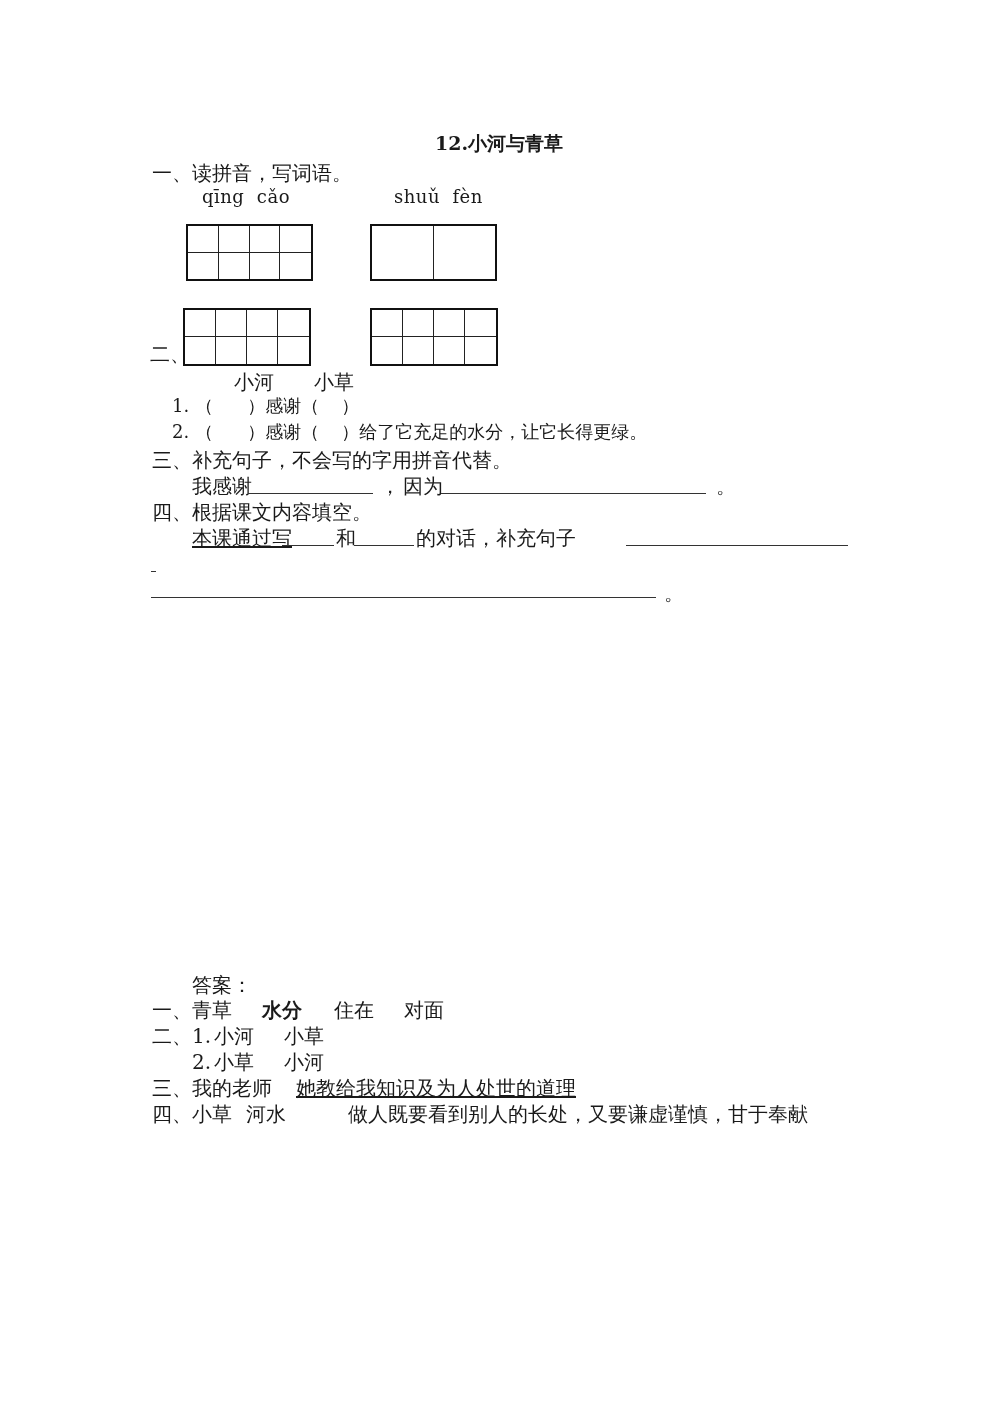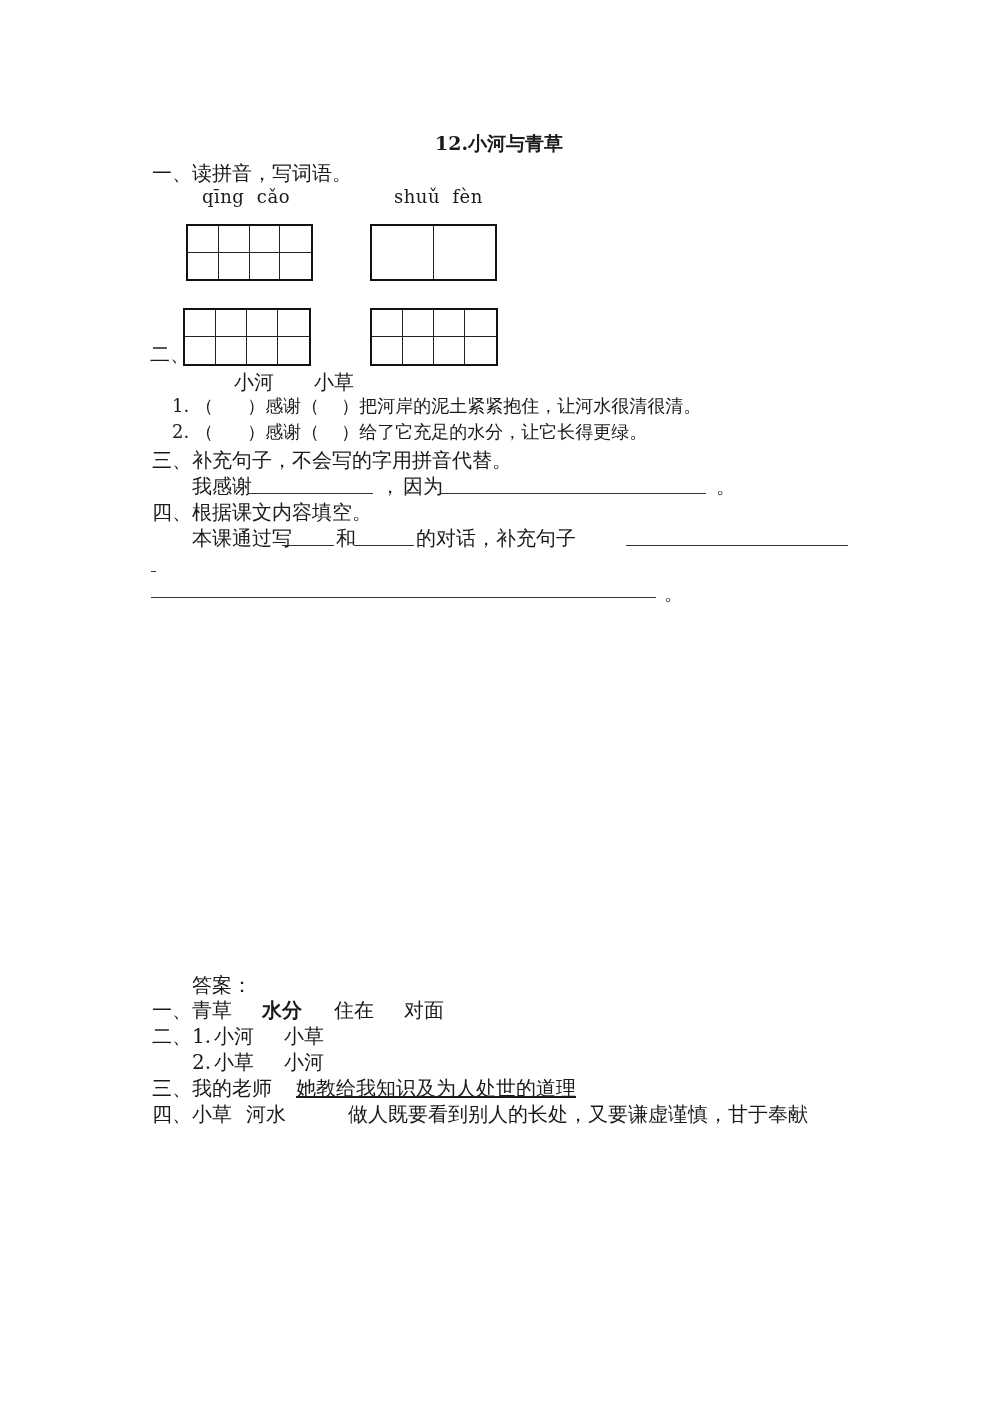--- a/index.html
+++ b/index.html
@@ -71,21 +71,20 @@
 
 <div class="row" style="left:172px; top:397px;">
   <span>1.</span>
   <span style="margin-left:6px;">（</span>
   <span style="display:inline-block; width:34px;"></span>
   <span>）</span>
   <span>感谢</span>
   <span>（</span>
   <span style="display:inline-block; width:22px;"></span>
   <span>）</span>
-  <span>把河岸的泥土紧紧抱住，让河水很清很清。</span>
 </div>
 <div class="row" style="left:172px; top:423px;">
   <span>2.</span>
   <span style="margin-left:6px;">（</span>
   <span style="display:inline-block; width:34px;"></span>
   <span>）</span>
   <span>感谢</span>
   <span>（</span>
   <span style="display:inline-block; width:22px;"></span>
   <span>）</span>
@@ -94,21 +93,21 @@
 
 <div class="abs t19" style="left:152px; top:450px;">三、补充句子，不会写的字用拼音代替。</div>
 <div class="abs t19" style="left:192px; top:476px;text-align:right;">我感谢</div>
 <div class="blank-line" style="left:248px; top:492px; width:125px;"></div>
 <div class="abs t19" style="left:380px; top:476px;">，</div>
 <div class="abs t19" style="left:403px; top:476px;">因为</div>
 <div class="blank-line" style="left:441px; top:492px; width:265px;"></div>
 <div class="abs t19" style="left:716px; top:476px;">。</div>
 
 <div class="abs t19" style="left:152px; top:502px;">四、根据课文内容填空。</div>
-<div class="abs t19" style="left:192px; top:528px;">本课通过写</div>
+<div class="abs t19" style="left:192px; top:528px;text-decoration:underline;">本课通过写</div>
 <div class="blank-line" style="left:282px; top:544px; width:52px;"></div>
 <div class="abs t19" style="left:336px; top:528px;">和</div>
 <div class="blank-line" style="left:354px; top:544px; width:60px;"></div>
 <div class="abs t19" style="left:416px; top:528px;">的对话，补充句子</div>
 <div class="blank-line" style="left:626px; top:544px; width:222px;"></div>
 <div class="blank-line" style="left:151px; top:570px; width:5px;"></div>
 <div class="blank-line" style="left:151px; top:596px; width:505px;"></div>
 <div class="abs t19" style="left:664px; top:583px;">。</div>
 
 <div class="abs t19" style="left:192px; top:975px;">答案：</div>

